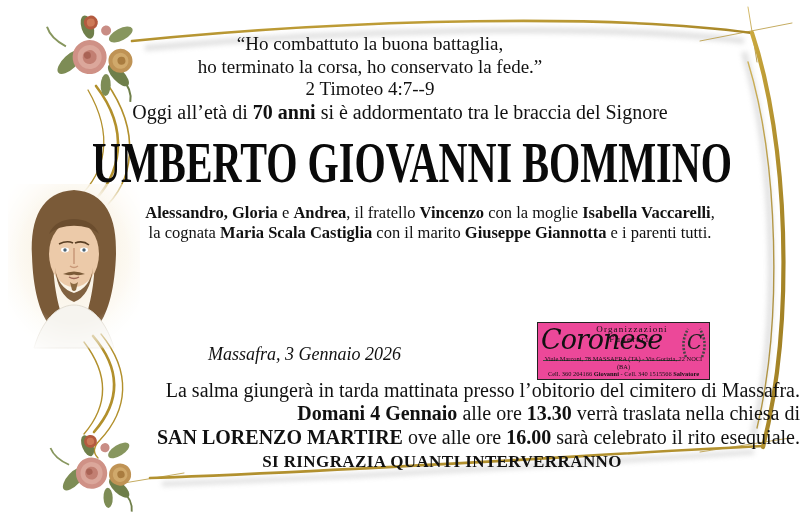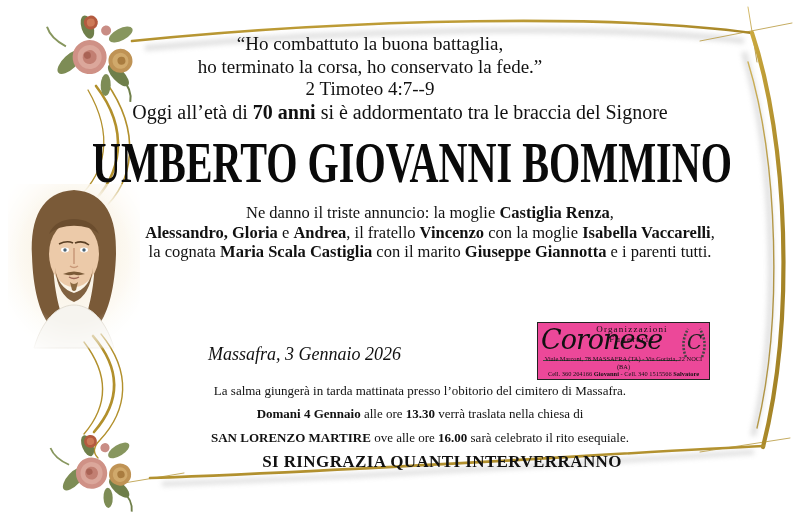--- a/index.html
+++ b/index.html
@@ -12,21 +12,21 @@
   .abs{position:absolute;}
   .deco-layer{left:0;top:0;width:800px;height:512px;z-index:0;pointer-events:none;}
   .txt{z-index:2;}
 
   .quote{left:0;top:33px;width:740px;text-align:center;font-size:19px;line-height:22.5px;}
   .intro{left:0;top:101px;width:800px;text-align:center;font-size:20px;white-space:nowrap;}
   .name-wrap{left:82px;top:128px;z-index:2;}
   .announce{left:100px;top:203px;width:660px;text-align:center;font-size:16.5px;line-height:19.7px;}
   .announce p{margin:0;white-space:nowrap;}
   .dateline{left:141px;top:344px;width:260px;text-align:right;font-style:italic;font-size:18px;}
-  .logistics{left:40px;top:379px;width:760px;text-align:center;font-size:13px;line-height:23.4px;}
+  .logistics{left:40px;top:379px;width:760px;text-align:right;font-size:20px;line-height:23.4px;}
   .logistics p{margin:0;white-space:nowrap;}
   .thanks{left:80px;top:452px;width:724px;text-align:center;font-weight:bold;font-size:17px;letter-spacing:.4px;}
   .thanks span{}
 
   
   .logo{left:537px;top:322px;width:171px;height:56px;border:1px solid #222;background:#ec4899;z-index:3;}
   .logo-org{position:absolute;left:48px;top:2px;width:92px;text-align:center;
     font-size:9px;line-height:9.5px;letter-spacing:1.2px;color:#111;}
   .logo-brand{position:absolute;left:3px;top:3px;font-family:"DejaVu Serif", serif;
     font-style:italic;font-size:27px;line-height:27px;color:#111;letter-spacing:-1px;}
@@ -146,21 +146,20 @@
   <span>Oggi all’età di </span><b>70 anni</b><span> si è addormentato tra le braccia del Signore</span>
 </div>
 
 <div class="abs name-wrap">
   <svg width="660" height="66" viewBox="0 0 660 66" xmlns="http://www.w3.org/2000/svg">
     <text x="10" y="54" textLength="640" lengthAdjust="spacingAndGlyphs" font-family="Liberation Serif, serif" font-weight="bold" font-size="58" fill="#0a0a0a">UMBERTO GIOVANNI BOMMINO</text>
   </svg>
 </div>
 
 <div class="abs txt announce">
-  <p><span>Ne danno il triste annuncio: la moglie </span><b>Castiglia Renza</b><span>,</span></p>
   <p><b>Alessandro, Gloria</b><span> e </span><b>Andrea</b><span>, il fratello </span><b>Vincenzo</b><span> con la moglie </span><b>Isabella Vaccarelli</b><span>,</span></p>
   <p><span>la cognata </span><b>Maria Scala Castiglia</b><span> con il marito </span><b>Giuseppe Giannotta</b><span> e i parenti tutti.</span></p>
 </div>
 
 <div class="abs txt dateline">Massafra, 3 Gennaio 2026</div>
 
 <div class="abs logo">
   <div class="logo-org">
     <div>Organizzazioni</div>
     <div>Funerarie</div>

